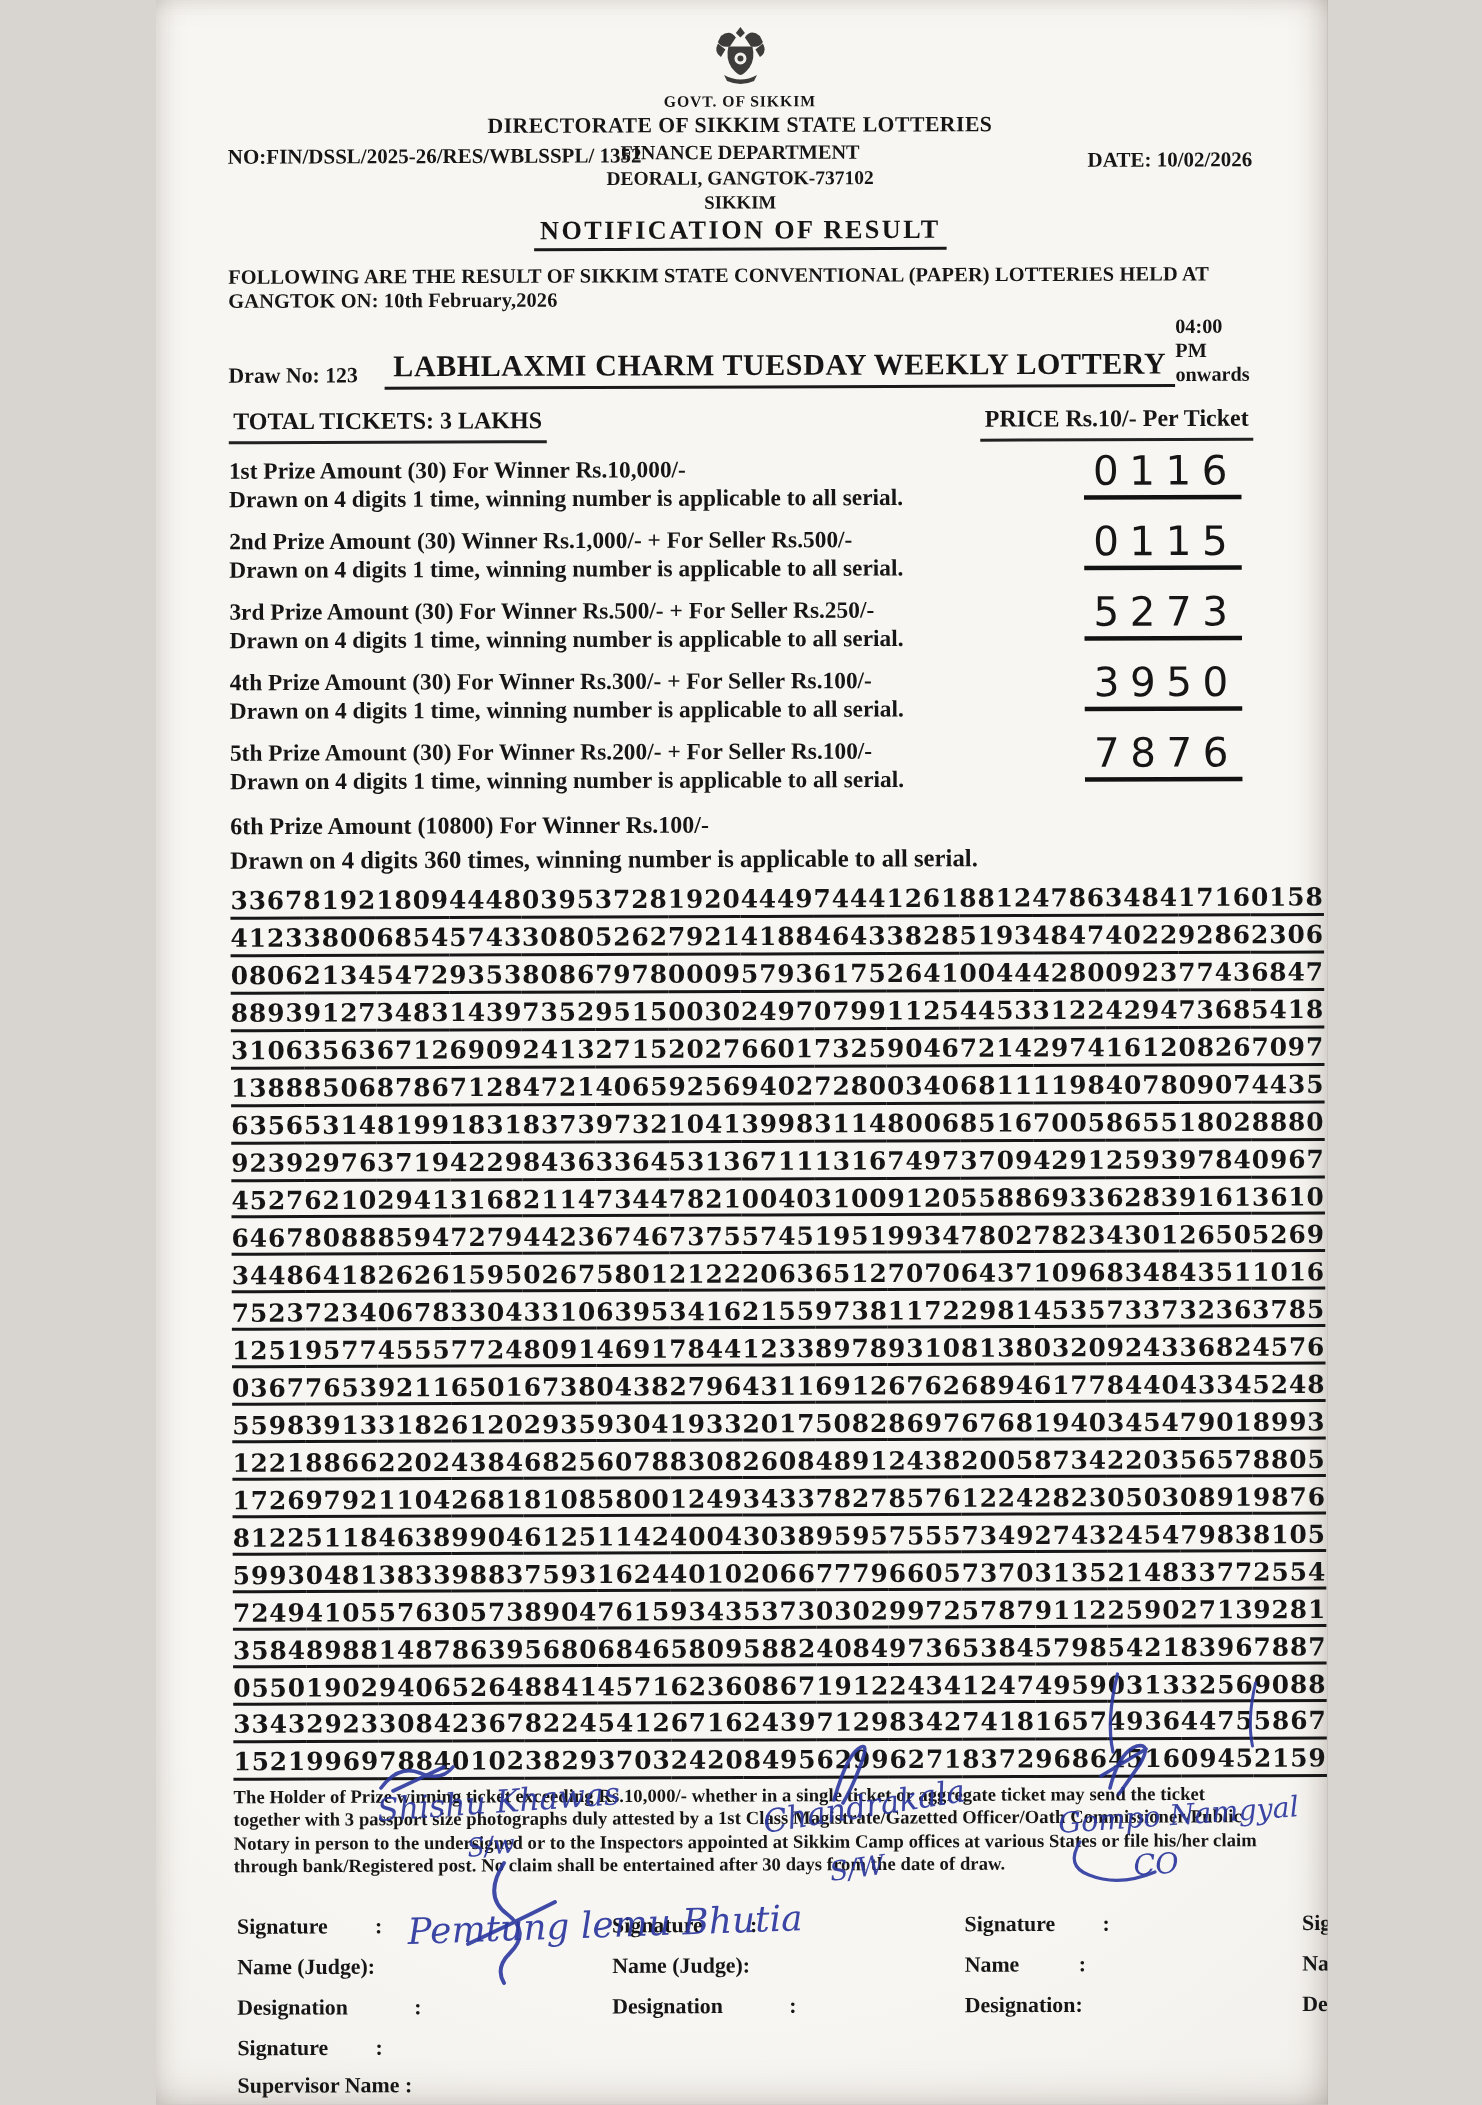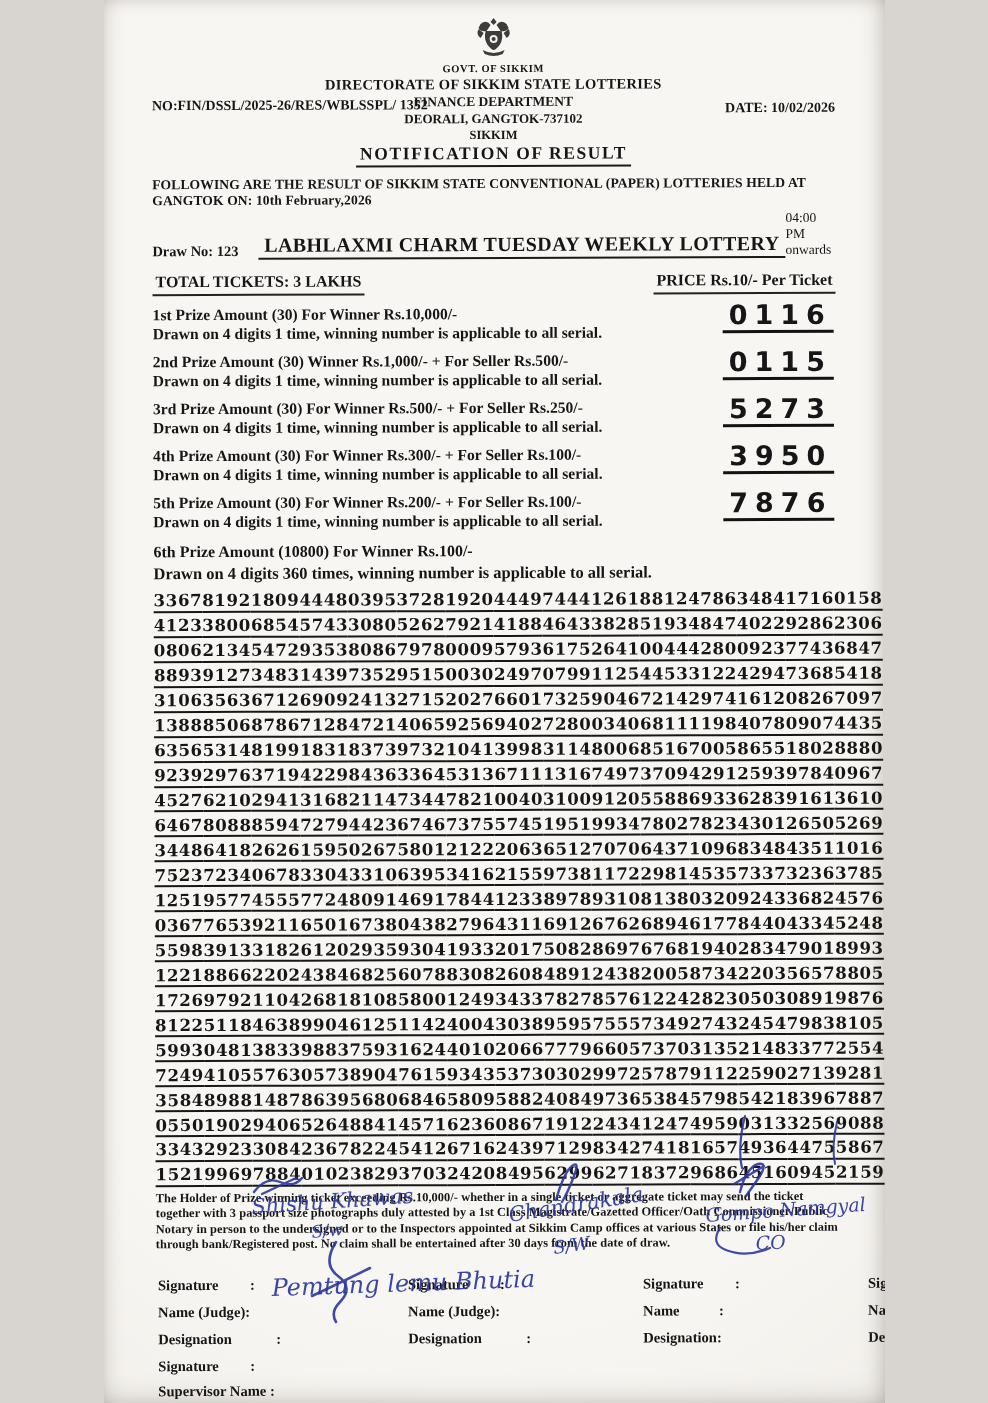--- a/index.html
+++ b/index.html
@@ -22,27 +22,27 @@
   .h-addr{font-size:13px;font-weight:700;margin-top:1px;}
   .h-sik{font-size:12.5px;font-weight:700;margin-top:1px;}
   .refrow{display:flex;justify-content:space-between;font-size:14px;font-weight:700;margin-top:-46px;}
   .refrow .date{margin-top:4px;}
   .title-wrap{text-align:center;margin-top:26px;}
   .doc-title{display:inline-block;font-size:17.5px;font-weight:700;letter-spacing:1.6px;border-bottom:2px solid #1a1a1a;padding:0 4px 1px;}
   .intro{font-size:13.6px;font-weight:700;margin-top:9px;letter-spacing:.1px;}
   .drawrow{display:flex;align-items:flex-end;margin-top:3px;}
   .draw-no{font-size:14.5px;font-weight:700;width:218px;}
   .lotto-name{font-size:20px;font-weight:700;letter-spacing:.4px;border-bottom:2px solid #1a1a1a;padding:0 6px 1px;white-space:nowrap;}
-  .draw-time{font-size:13.5px;font-weight:400;margin-left:auto;}
+  .draw-time{font-size:13.5px;font-weight:700;margin-left:auto;}
   .inforow{display:flex;justify-content:space-between;margin-top:13px;font-size:16px;font-weight:700;}
   .inforow span{border-bottom:2.4px solid #222;padding:0 3px 3px;}
   .prizes{margin-top:8px;}
   .prize-row{display:flex;align-items:flex-start;margin-top:9px;}
   .p-label{width:528px;font-size:15.6px;font-weight:700;line-height:1.22;}
-  .p-num{font-family:"DejaVu Sans", sans-serif;font-size:27px;font-weight:700;letter-spacing:7px;line-height:1.0;border-bottom:3px solid #121212;padding:0 2px 2px 6px;margin-left:42px;margin-top:-2px;}
+  .p-num{font-family:"DejaVu Sans", sans-serif;font-size:27px;font-weight:400;letter-spacing:7px;line-height:1.0;border-bottom:3px solid #121212;padding:0 2px 2px 6px;margin-left:42px;margin-top:-2px;}
   .sixth{margin-top:12px;}
   .sixth .l1{font-size:16px;font-weight:700;}
   .sixth .l2{font-size:16.5px;font-weight:700;margin-top:3px;}
   .numgrid{margin-top:7px;}
   .num-row{display:flex;justify-content:space-between;margin-bottom:3.4px;}
   .num{font-family:"DejaVu Serif", serif;font-size:16.6px;font-weight:700;letter-spacing:.6px;line-height:1.18;border-bottom:2.6px solid #171717;padding-bottom:0;}
   .disclaimer{font-size:12.4px;font-weight:700;line-height:1.24;margin-top:4px;letter-spacing:.05px;}
   .sigblock{position:relative;height:128px;margin-top:8px;}
   .sig-col{position:absolute;top:16px;}
   .sig-row{display:flex;font-size:14.6px;font-weight:700;height:27px;align-items:flex-start;}
@@ -393,21 +393,21 @@
           <span class="num">3182</span>
           <span class="num">6120</span>
           <span class="num">2935</span>
           <span class="num">9304</span>
           <span class="num">1933</span>
           <span class="num">2017</span>
           <span class="num">5082</span>
           <span class="num">8697</span>
           <span class="num">6768</span>
           <span class="num">1940</span>
-          <span class="num">2834</span>
+          <span class="num">3454</span>
           <span class="num">7901</span>
           <span class="num">8993</span>
         </div>
         <div class="num-row">
           <span class="num">1221</span>
           <span class="num">8866</span>
           <span class="num">2202</span>
           <span class="num">4384</span>
           <span class="num">6825</span>
           <span class="num">6078</span>

